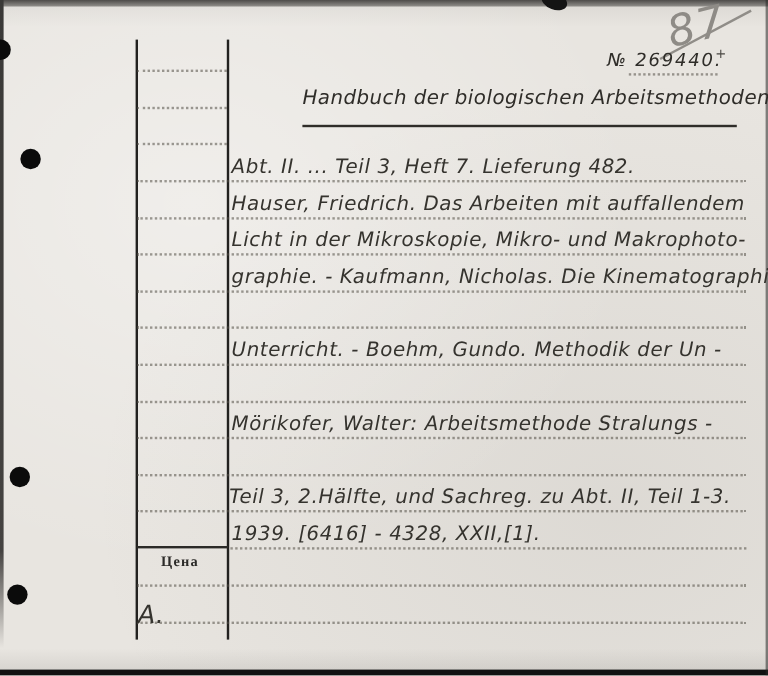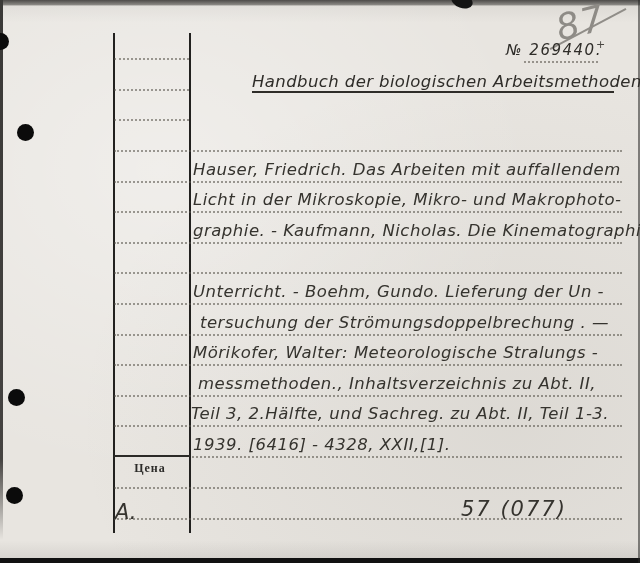--- a/index.html
+++ b/index.html
@@ -35,21 +35,21 @@
     position:absolute; white-space:nowrap;
     font-family:"DejaVu Sans", sans-serif; font-style:italic;
     color:#35332e; letter-spacing:0.5px;
   }
   .bodyline { font-size:16.5px; left:193px; }
 
   .title-line {
     position:absolute; left:252px; top:72px; width:362px; text-align:center;
     font-family:"DejaVu Sans", sans-serif; font-style:italic;
     font-size:16.5px; letter-spacing:0.4px; color:#2f2d29;
-    border-bottom:2px solid #2f2d29; padding-bottom:0; white-space:nowrap;
+    border-bottom:2px solid #2f2d29; padding-bottom:13px; white-space:nowrap;
   }
 
   .accession { left:506px; top:41px; font-size:15px; letter-spacing:1.5px; color:#2f2d29; }
   .accession-mark { left:596px; top:38px; font-size:11px; color:#4a4843; }
 
   .pencil-number {
     position:absolute; left:556px; top:2px; font-size:36px;
     font-family:"DejaVu Sans", sans-serif; font-style:italic;
     color:#8e8b86; transform:rotate(-14deg); letter-spacing:2px;
   }
@@ -108,28 +108,26 @@
 
   <div class="pencil-number">87</div>
   <div class="pencil-strike"></div>
 
   <div class="hw accession">№ 269440.</div>
   <div class="hw accession-mark">+</div>
   <div class="rule-dotted" style="left:524px; top:61px; width:74px;"></div>
 
   <div class="title-line">Handbuch der biologischen Arbeitsmethoden</div>
 
+  <div class="hw bodyline" style="top:129px;">Abt. II. ...   Teil 3, Heft 7. Lieferung 482.</div>
   <div class="hw bodyline" style="top:160px;text-align:center;">Hauser, Friedrich. Das Arbeiten mit auffallendem</div>
   <div class="hw bodyline" style="top:190px;">Licht in der Mikroskopie, Mikro- und Makrophoto-</div>
   <div class="hw bodyline" style="top:221px;">graphie. - Kaufmann, Nicholas. Die Kinematographie</div>
-  <div class="hw bodyline" style="top:282px;">Unterricht. - Boehm, Gundo. Lieferung der Un -</div>
-  <div class="hw bodyline" style="top:313px; left:200px;">tersuchung der Strömungsdoppelbrechung . —</div>
-  <div class="hw bodyline" style="top:343px;">Mörikofer, Walter: Meteorologische Stralungs -</div>
-  <div class="hw bodyline" style="top:374px; left:198px;">messmethoden.,   Inhaltsverzeichnis zu Abt. II,</div>
+  <div class="hw bodyline" style="top:282px;">Unterricht. - Boehm, Gundo. Methodik der Un -</div>
+  <div class="hw bodyline" style="top:343px;">Mörikofer, Walter: Arbeitsmethode Stralungs -</div>
   <div class="hw bodyline" style="top:404px; left:191px;">Teil 3, 2.Hälfte, und Sachreg. zu Abt. II, Teil 1-3.</div>
   <div class="hw bodyline" style="top:435px;">1939. [6416] - 4328, XXII,[1].</div>
 
   <div class="price-label">Цена</div>
 
   <div class="hw letter-note">A.</div>
-  <div class="hw classification">57 (077)</div>
 
 </div>
 
 </body></html>

